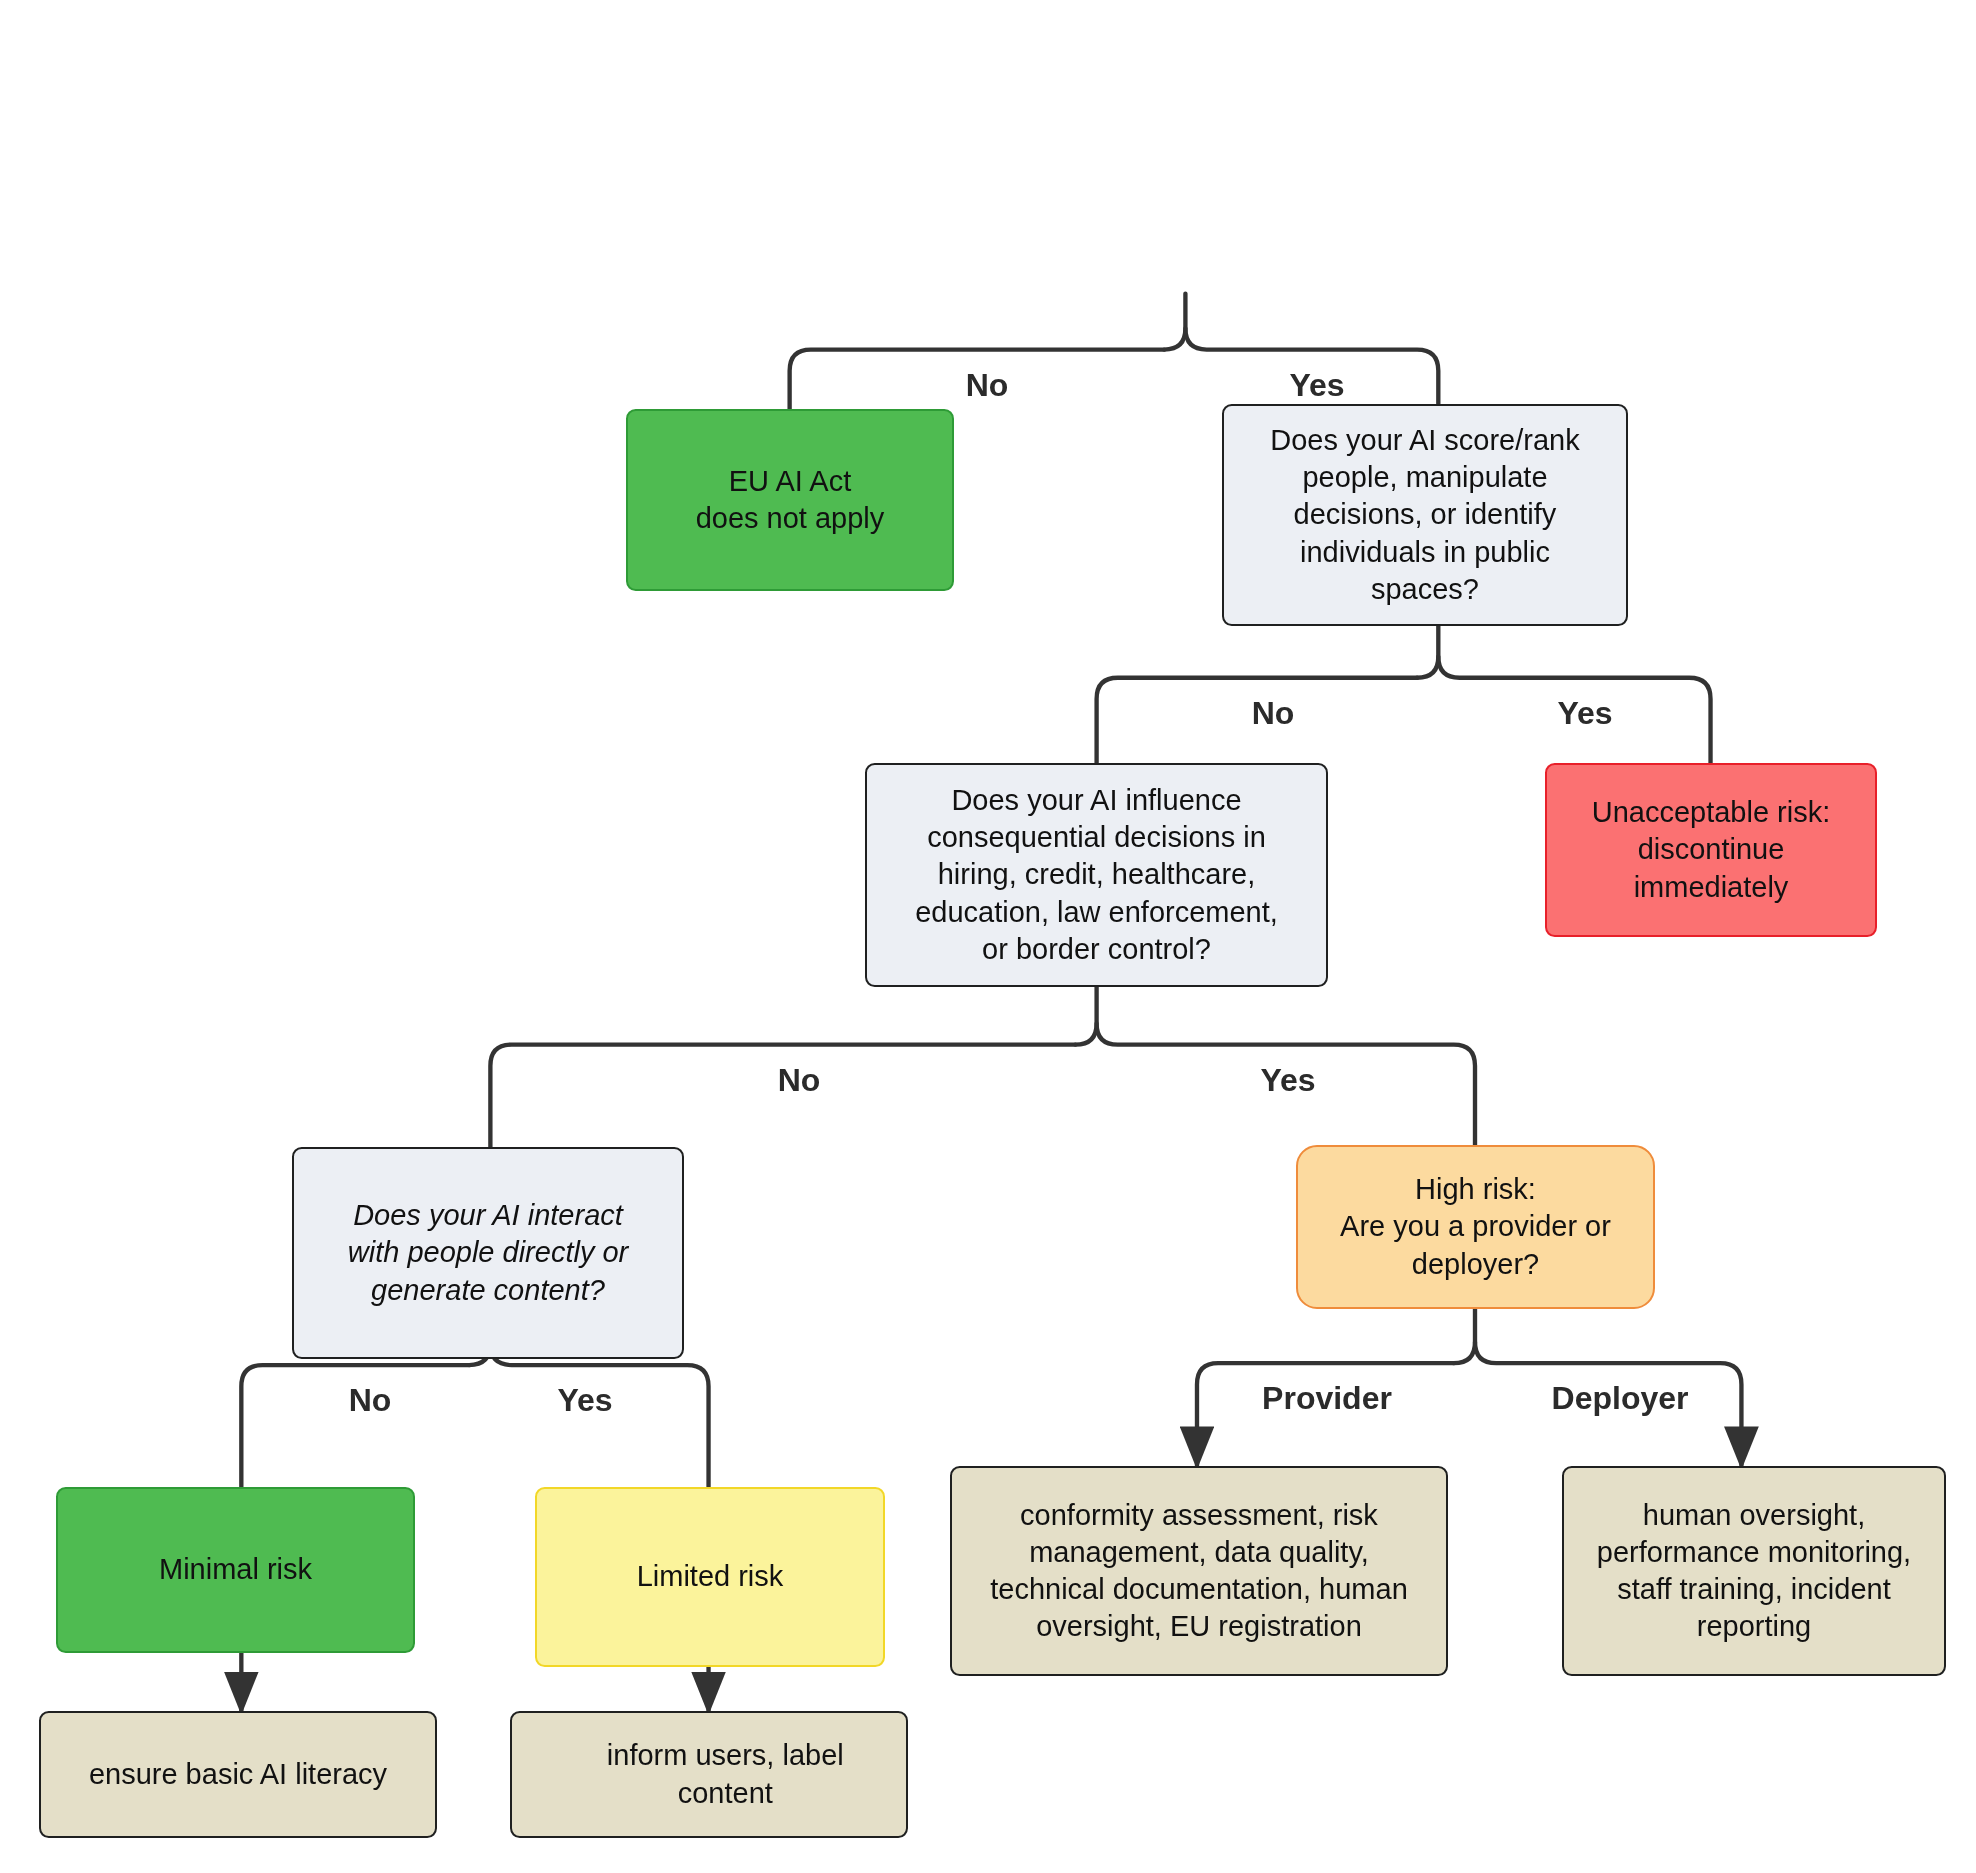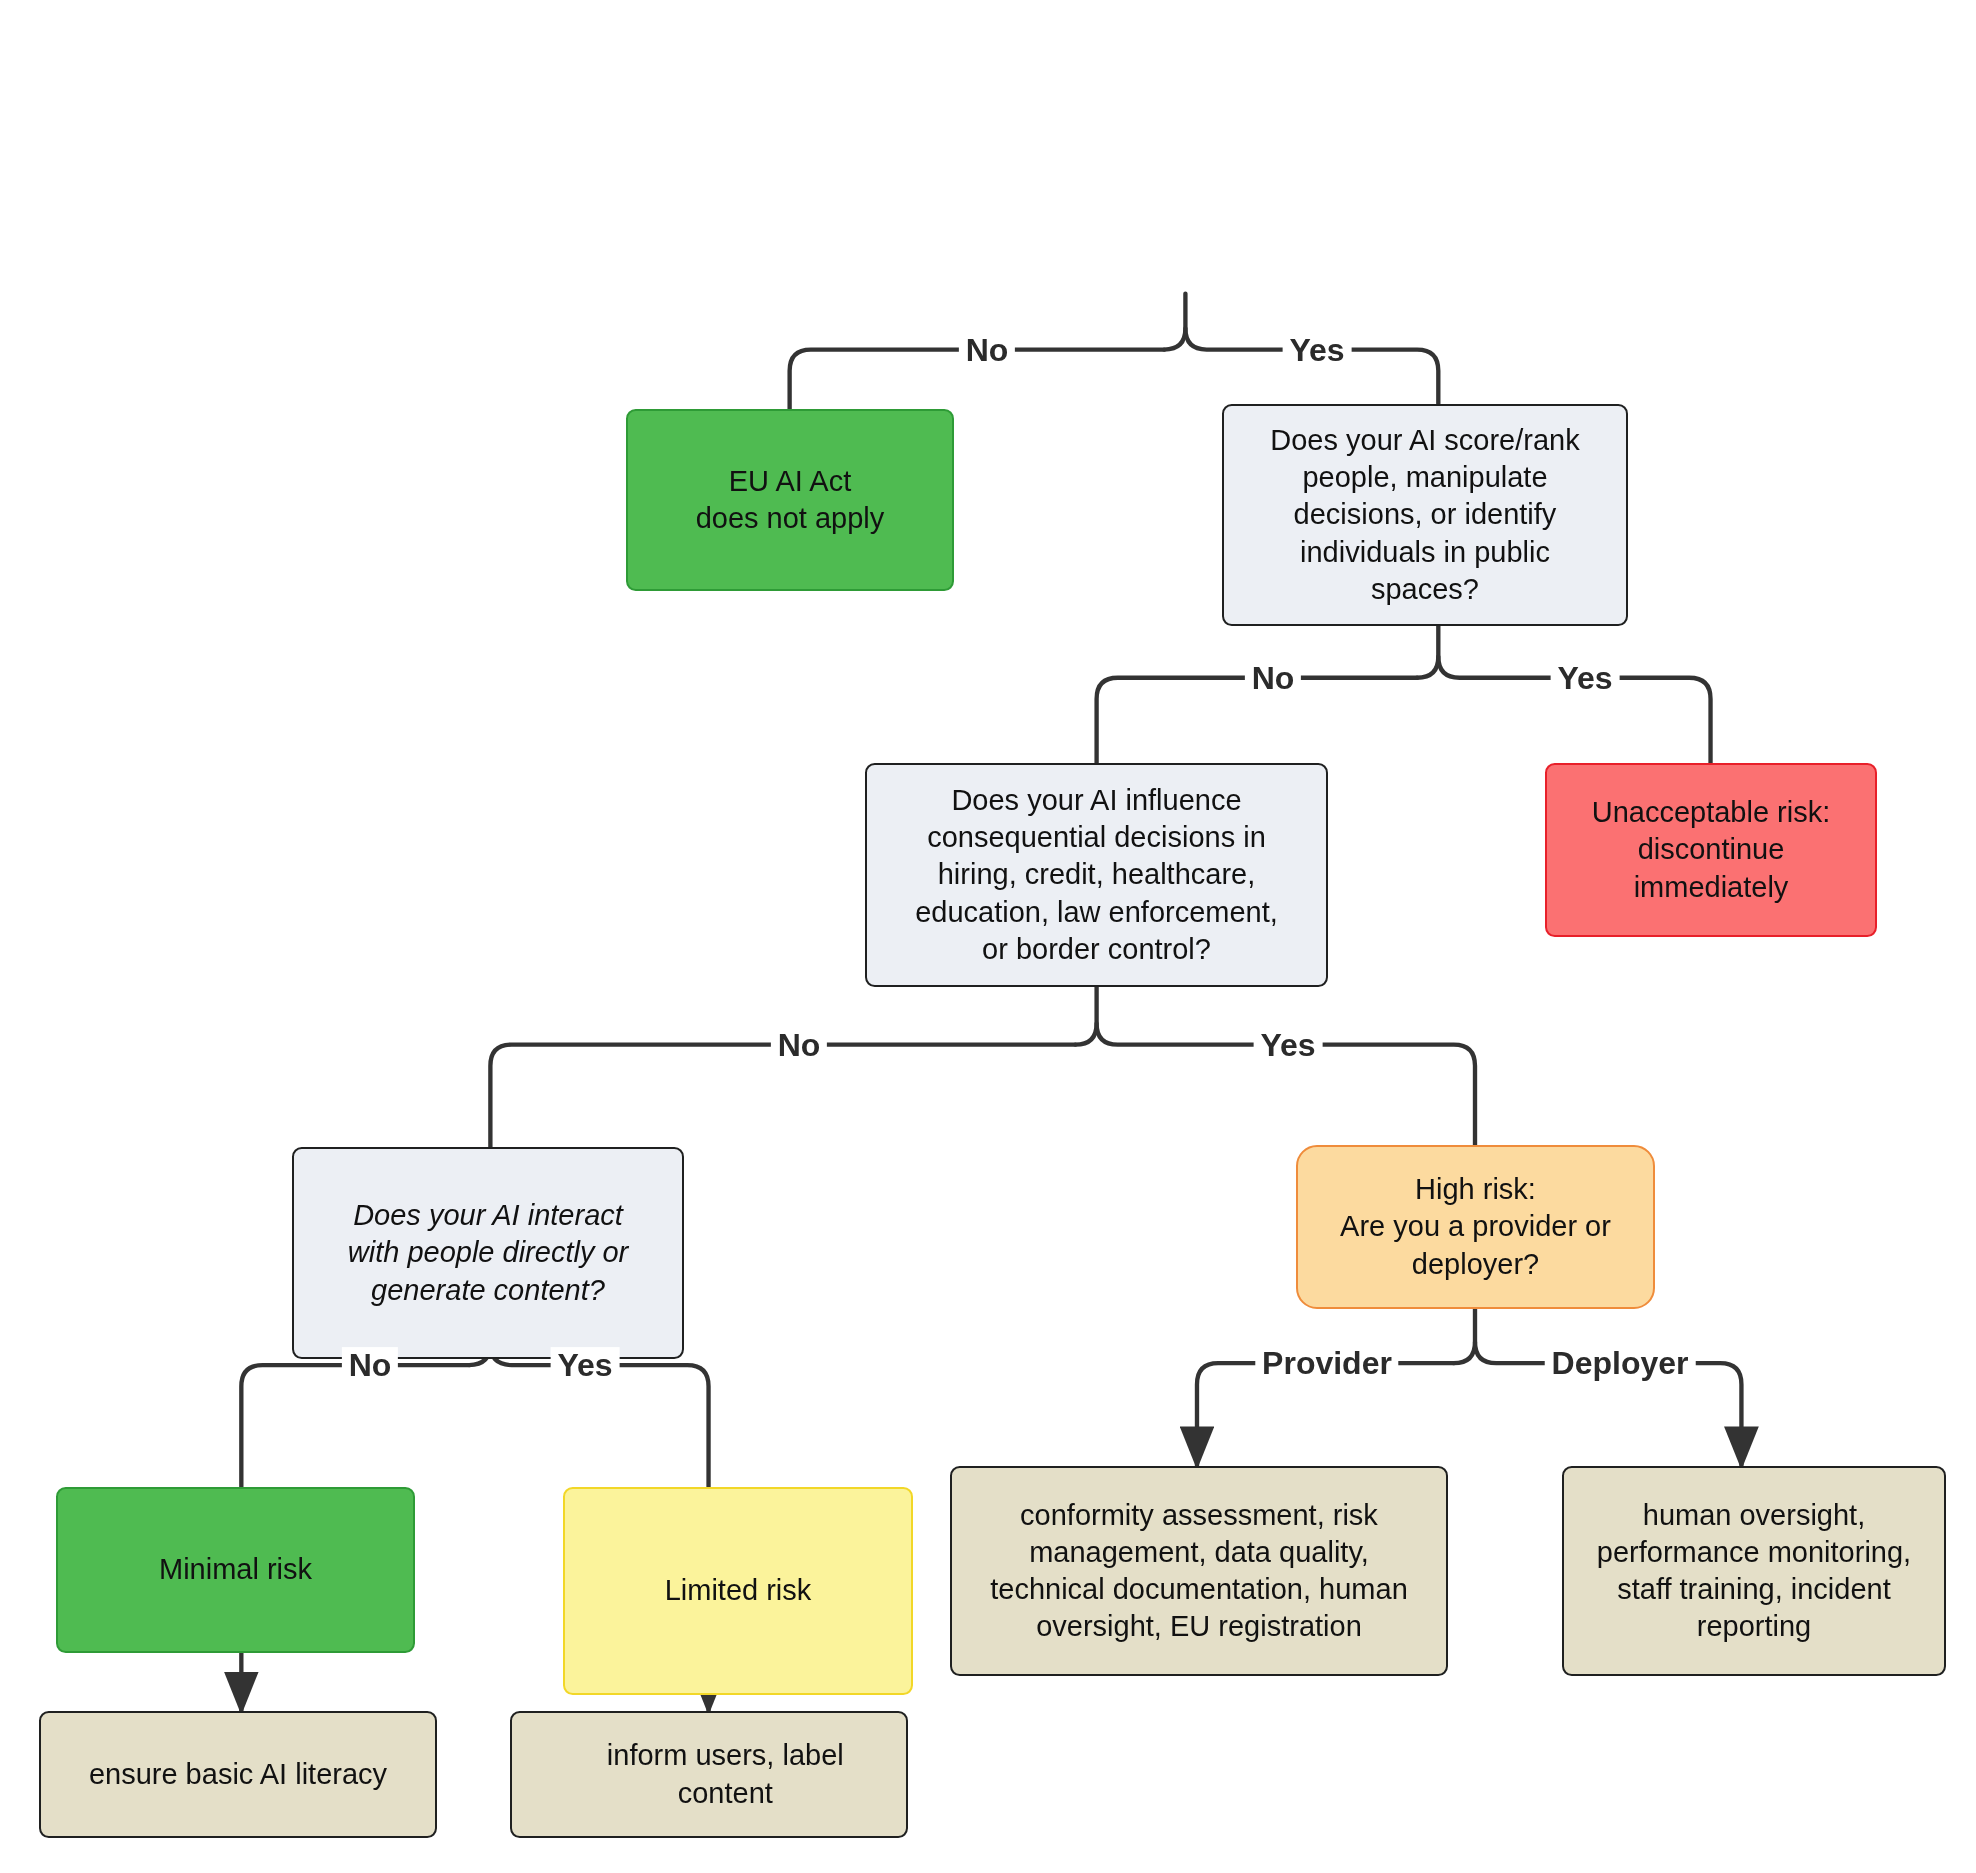--- a/index.html
+++ b/index.html
@@ -72,20 +72,21 @@
     position: absolute;
     transform: translate(-50%, -50%);
     background: #ffffff;
     color: #2b2b2b;
     font-size: 32px;
     font-weight: bold;
     line-height: 1;
     padding: 1.9px 6.8px;
     white-space: nowrap;
     z-index: 3;
+    margin-top: 35px;
   }
 </style>
 </head>
 <body>
 
 <div id="canvas">
 
   <svg id="edge-layer" viewBox="0 0 2047 1940" width="1976" height="1873" xmlns="http://www.w3.org/2000/svg">
     <defs>
       <marker id="arrowhead" markerWidth="10" markerHeight="8" refX="9" refY="4" orient="auto" markerUnits="strokeWidth">
@@ -154,21 +155,21 @@
   <div class="node decision" style="left:292px; top:1147px; width:392px; height:212px;font-style:italic;">Does your AI interact
 with people directly or
 generate content?</div>
 
   <div class="node orange" style="left:1296px; top:1145px; width:359px; height:164px;border-radius:21px;">High risk:
 Are you a provider or
 deployer?</div>
 
   <div class="node green" style="left:56px; top:1487px; width:359px; height:166px;">Minimal risk</div>
 
-  <div class="node yellow" style="left:535px; top:1487px; width:350px; height:208px;margin-left:28px;">Limited risk</div>
+  <div class="node yellow" style="left:535px; top:1487px; width:350px; height:180px;">Limited risk</div>
 
   <div class="node beige" style="left:950px; top:1466px; width:498px; height:210px;">conformity assessment, risk
 management, data quality,
 technical documentation, human
 oversight, EU registration</div>
 
   <div class="node beige" style="left:1562px; top:1466px; width:384px; height:210px;">human oversight,
 performance monitoring,
 staff training, incident
 reporting</div>

